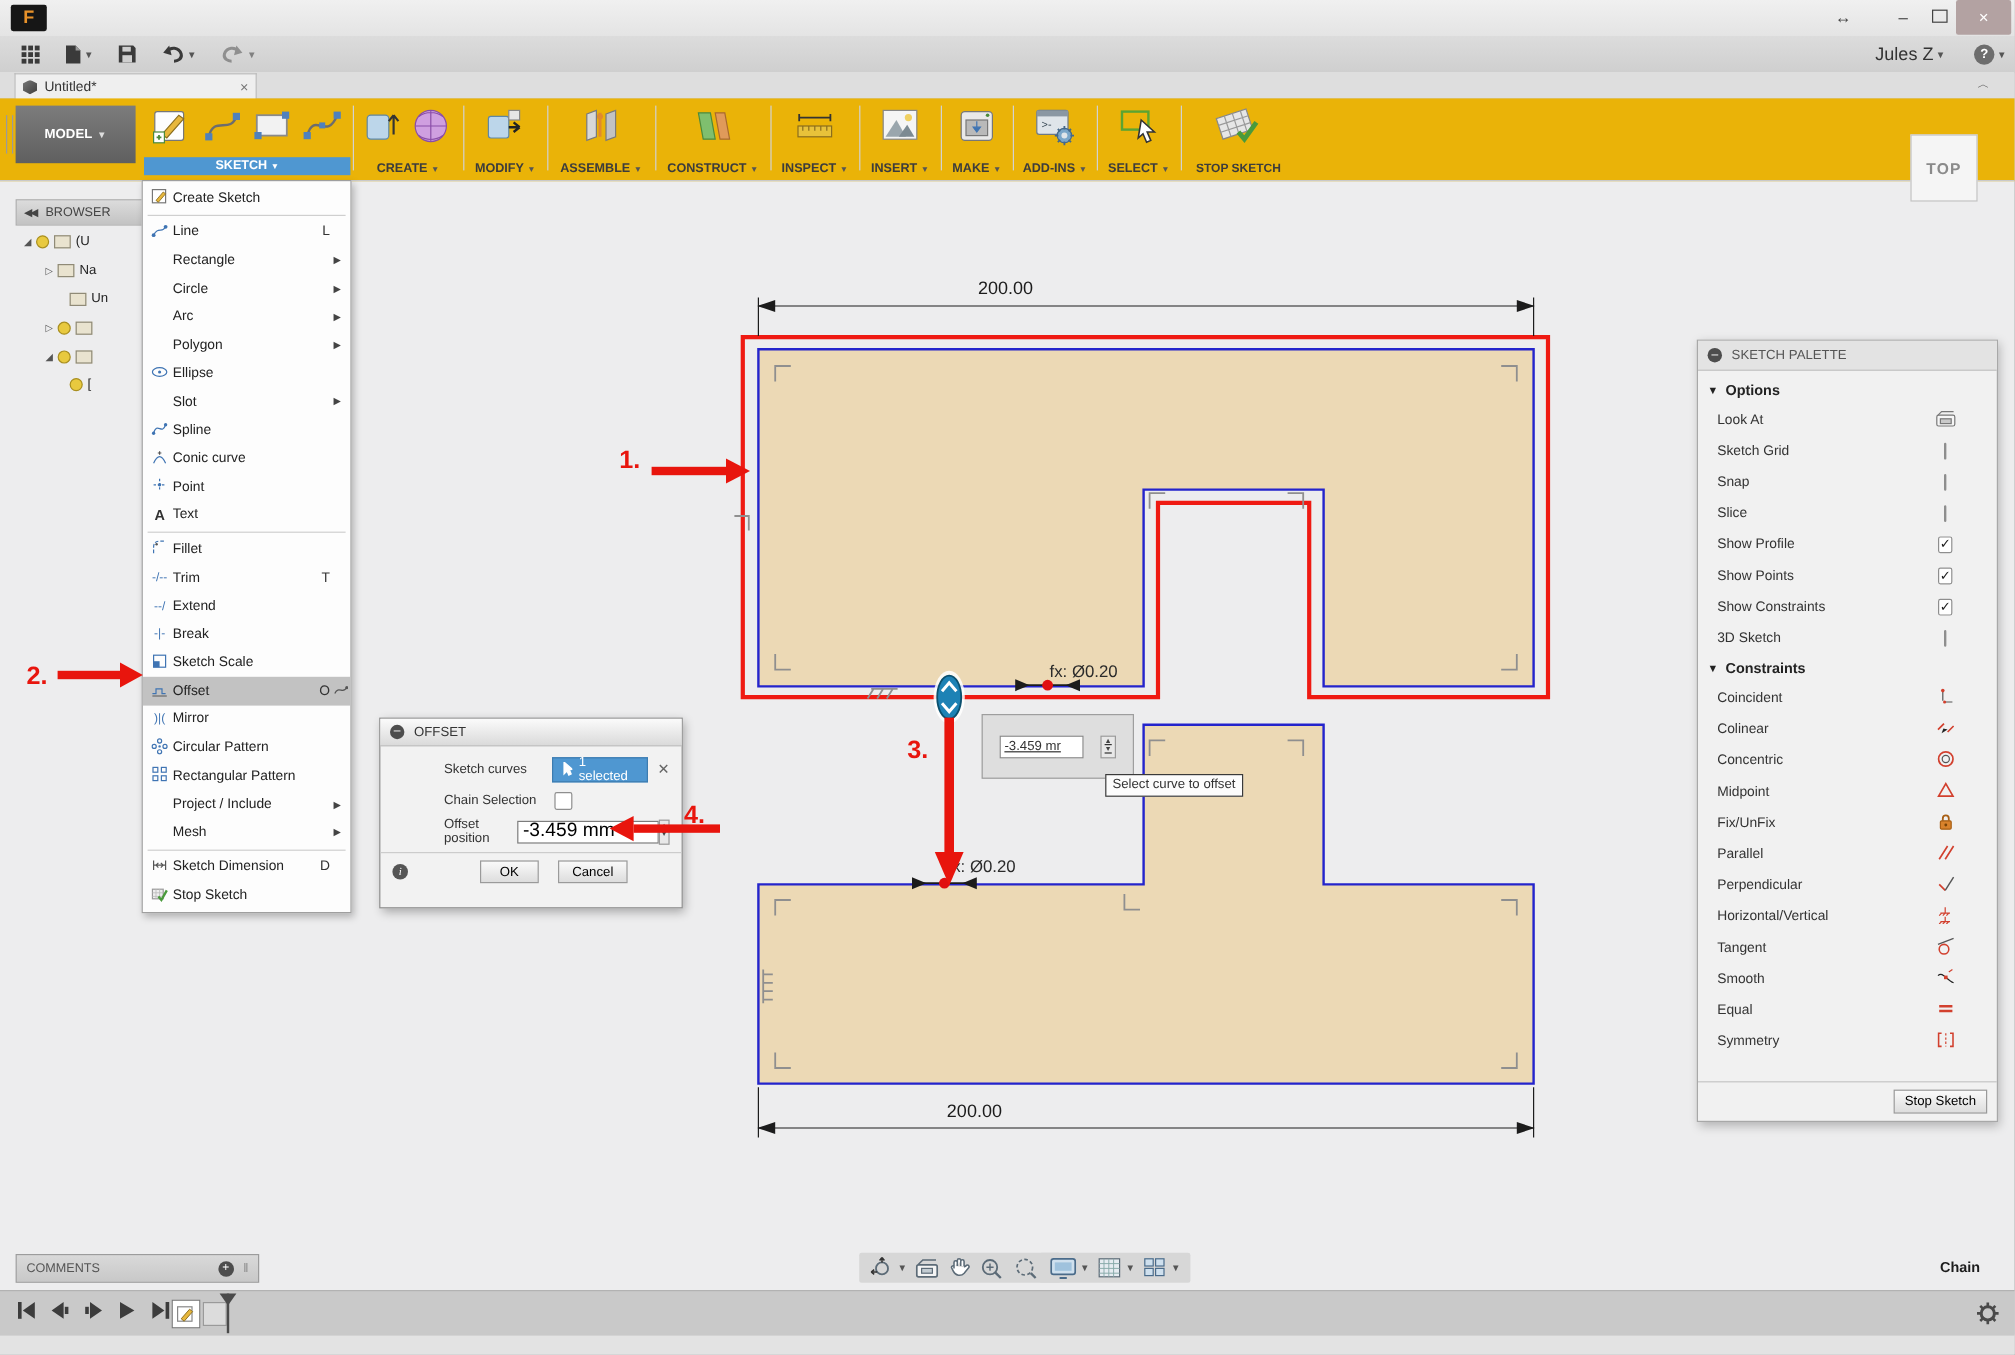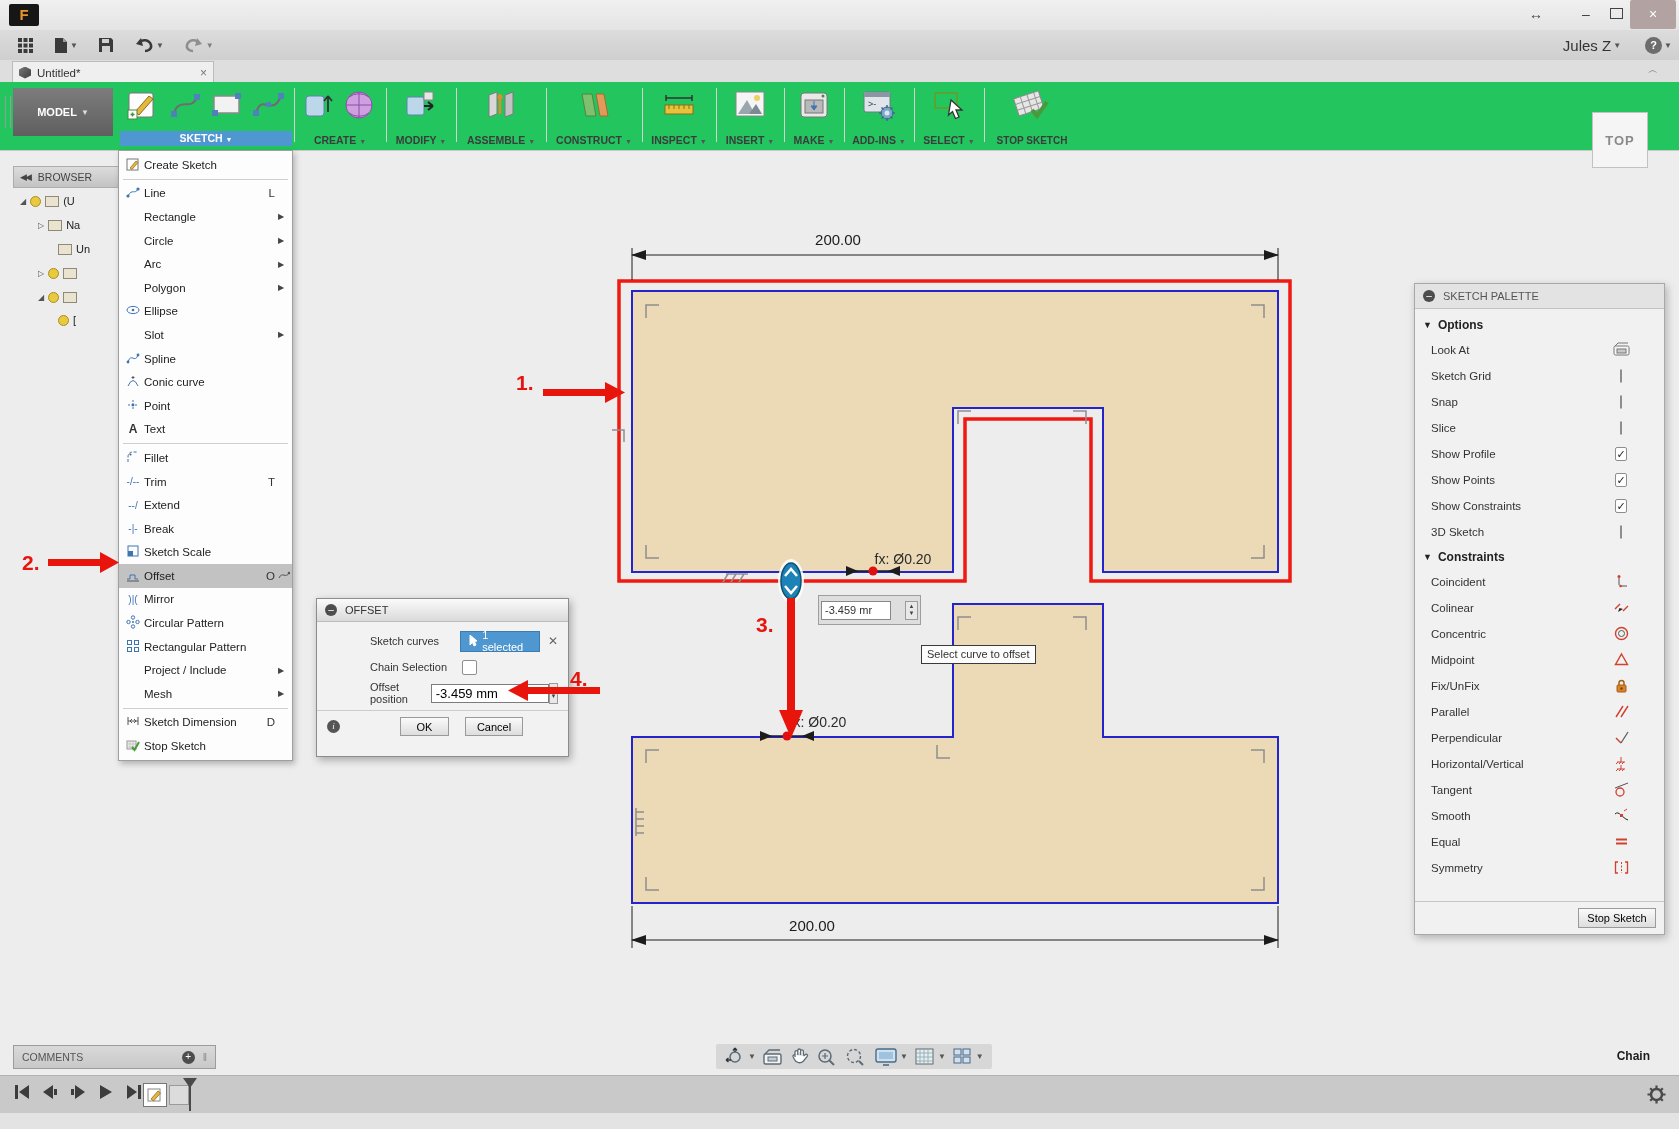--- a/index.html
+++ b/index.html
@@ -16,21 +16,21 @@
   .qat{left:0;top:30px;width:1679px;height:30px;background:linear-gradient(#dcdcdc,#cfcfcf);border-bottom:1px solid #bdbdbd;}
   .qbtn{height:26px;padding:0 5px;display:flex;align-items:center;gap:2px;color:#3a3a3a;}
   .caret{font-size:8px;color:#555;}
   .usermenu{font-size:15px;color:#333;}
   .helpcirc{width:17px;height:17px;border-radius:50%;background:#6d6d6d;color:#fff;text-align:center;line-height:17px;font-size:11px;font-weight:bold;}
   
   .tabbar{left:0;top:60px;width:1679px;height:22px;background:#dedede;border-bottom:1px solid #c6c6c6;}
   .doctab{left:12px;top:61px;width:188px;height:21px;background:#efefef;border:1px solid #bbb;border-bottom:none;display:flex;align-items:center;padding:0 6px;gap:6px;}
   .tabcube{width:12px;height:12px;background:linear-gradient(135deg,#777,#3d3d3d);clip-path:polygon(50% 0,100% 25%,100% 75%,50% 100%,0 75%,0 25%);}
   
-  .ribbon{left:0;top:82px;width:1679px;height:68px;background:#22c55e;border-bottom:1px solid #c9c9c9;}
+  .ribbon{left:0;top:82px;width:1679px;height:68px;background:#eab308;border-bottom:1px solid #c9c9c9;}
   .modelblk{left:13px;top:6px;width:100px;height:48px;background:linear-gradient(#7c7c7c,#5f5f5f);color:#fff;font-weight:bold;font-size:11px;display:flex;align-items:center;justify-content:center;gap:4px;}
   .grip{left:5px;top:14px;width:4px;height:32px;border-left:1px solid #9a9a9a;border-right:1px solid #9a9a9a;}
   .rgroup{top:4px;height:62px;}
   .rlabel{position:absolute;left:0;right:0;bottom:2px;text-align:center;font-size:10.5px;font-weight:bold;color:#3c3c3c;}
   .rlabel .caret{font-size:7px;}
   .sketchbar{position:absolute;left:0;right:0;bottom:2px;height:15px;background:#4f97d1;color:#fff;text-align:center;font-size:10.5px;font-weight:bold;line-height:15px;}
   .ricons{position:absolute;left:0;right:0;top:2px;display:flex;justify-content:center;gap:8px;}
   .rsep{top:6px;width:1px;height:54px;background:#d2d2d2;}
   
   .bheader{left:13px;top:166px;width:115px;height:20px;background:linear-gradient(#dcdcdc,#c3c3c3);border:1px solid #adadad;display:flex;align-items:center;gap:8px;font-size:10.5px;color:#444;padding:0 6px;}
@@ -49,37 +49,37 @@
   .msep{height:1px;background:#cfcfcf;margin:2px 4px;}
   
   .dialog{left:316px;top:598px;width:251px;height:157px;background:#f2f2f2;border:1px solid #8c8c8c;box-shadow:2px 3px 8px rgba(0,0,0,.3);z-index:25;}
   .dhead{height:22px;background:linear-gradient(#fbfbfb,#dadada);border-bottom:1px solid #bbb;display:flex;align-items:center;gap:8px;padding:0 8px;font-size:11px;color:#333;}
   .mincirc{width:12px;height:12px;border-radius:50%;background:#4d4d4d;color:#fff;font-size:10px;line-height:11px;text-align:center;}
   .drow{display:flex;align-items:center;height:26px;padding:0 10px;font-size:11px;color:#333;}
   .dlab{width:92px;margin-left:43px;}
   .selbtn{background:#4f97d1;color:#fff;height:19px;display:flex;align-items:center;gap:5px;padding:0 8px;font-size:11px;border:1px solid #3c7cb0;}
   .dx{margin-left:8px;color:#666;font-size:12px;}
   .cb{width:13px;height:13px;background:#fff;border:1px solid #8e8e8e;border-radius:2px;font-size:11px;line-height:12px;text-align:center;color:#222;}
-  .dfield{width:108px;height:17px;border:1px solid #7c7c7c;background:#fff;font-size:13px;padding:0 4px;font-family:"Liberation Sans",sans-serif;}
+  .dfield{width:108px;height:17px;border:1px solid #7c7c7c;background:#fff;font-size:16px;padding:0 4px;font-family:"Liberation Sans",sans-serif;}
   .spin{width:11px;height:19px;border:1px solid #9a9a9a;background:#e8e8e8;display:flex;flex-direction:column;align-items:center;justify-content:center;font-size:6px;color:#444;line-height:7px;}
   .dbottom{display:flex;align-items:center;padding:6px 10px;border-top:1px solid #ccc;margin-top:4px;gap:8px;}
   .dbtn{height:19px;border:1px solid #9a9a9a;background:linear-gradient(#fafafa,#ddd);font-size:11px;display:flex;align-items:center;justify-content:center;}
   .infoc{width:13px;height:13px;border-radius:50%;background:#555;color:#fff;font-size:9px;text-align:center;line-height:13px;font-style:italic;font-family:"Liberation Serif",serif;}
   
   .palette{left:1414px;top:283px;width:249px;height:650px;background:#f1f1f1;border:1px solid #a8a8a8;box-shadow:2px 3px 8px rgba(0,0,0,.25);z-index:15;display:flex;flex-direction:column;}
   .phead{height:24px;background:#e3e3e3;border-bottom:1px solid #c2c2c2;display:flex;align-items:center;gap:8px;padding:0 8px;font-size:11px;color:#555;}
   .psec{height:24px;display:flex;align-items:center;gap:6px;padding:0 8px;font-weight:bold;font-size:12px;color:#222;}
   .prow{height:26px;display:flex;align-items:center;padding:0 34px 0 16px;font-size:11.5px;color:#333;}
   .prow .plab{flex:1;}
   .pctl{width:18px;text-align:center;}
   .pbottom{margin-top:auto;border-top:1px solid #c5c5c5;height:32px;display:flex;align-items:center;justify-content:flex-end;padding:0 8px;}
   .stopbtn{width:78px;height:20px;border:1px solid #9a9a9a;background:linear-gradient(#fafafa,#ddd);font-size:11px;display:flex;align-items:center;justify-content:center;}
   
   .viewcube{left:1592px;top:112px;width:54px;height:54px;background:#f5f5f5;border:1px solid #c2c2c2;color:#8a8a8a;font-weight:bold;font-size:13px;display:flex;align-items:center;justify-content:center;letter-spacing:1px;z-index:2;}
-  .cspinner{left:818px;top:595px;height:24px;background:#dedede;border:1px solid #9e9e9e;display:flex;align-items:center;padding:2px;gap:14px;z-index:3;}
+  .cspinner{left:818px;top:595px;height:24px;background:#dedede;border:1px solid #9e9e9e;display:flex;align-items:center;padding:14px;gap:14px;z-index:3;text-decoration:underline;}
   .cspinfield{width:62px;height:17px;background:#fff;border:1px solid #888;font-size:11px;padding:0 3px;line-height:17px;}
   .tooltip{left:921px;top:645px;height:17px;background:#fcfcfc;border:1px solid #3a3a3a;font-size:11px;line-height:17px;padding:0 5px;z-index:3;white-space:nowrap;}
   
   .comments{left:13px;top:1045px;width:185px;height:22px;background:linear-gradient(#d9d9d9,#c8c8c8);border:1px solid #9c9c9c;display:flex;align-items:center;font-size:10.5px;color:#555;padding:0 8px;gap:8px;z-index:5;}
   .pluscirc{width:13px;height:13px;border-radius:50%;background:#4d4d4d;color:#fff;font-size:10px;line-height:12px;text-align:center;margin-left:auto;}
   .navbar{top:1044px;height:25px;background:#d7d7d7;border-radius:2px;display:flex;align-items:center;gap:6px;padding:0 8px;z-index:5;}
   .navbtn{display:flex;align-items:center;gap:2px;}
   .chainhint{left:1590px;top:1049px;width:60px;text-align:right;font-weight:bold;font-size:12px;color:#1c1c1c;z-index:5;}
   .timeline{left:0;top:1075px;width:1679px;height:37px;background:#c9c9c9;border-top:1px solid #b2b2b2;z-index:5;}
   .player{left:14px;top:8px;display:flex;gap:12px;align-items:center;}

